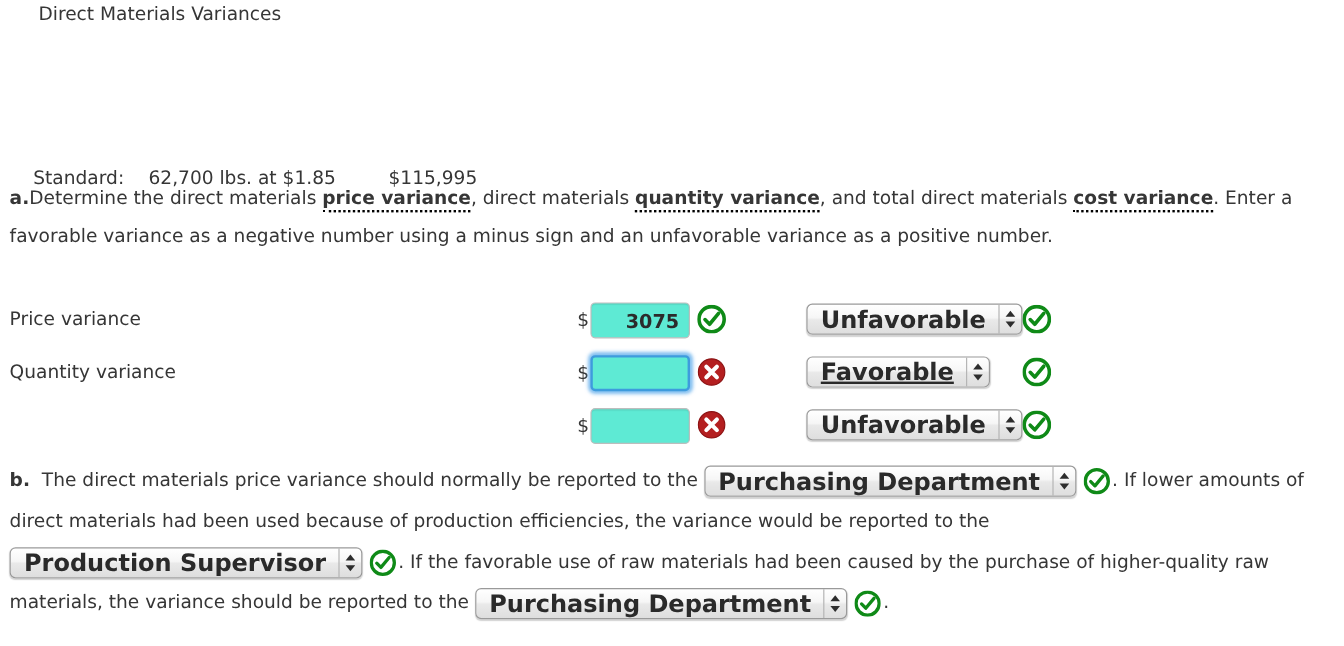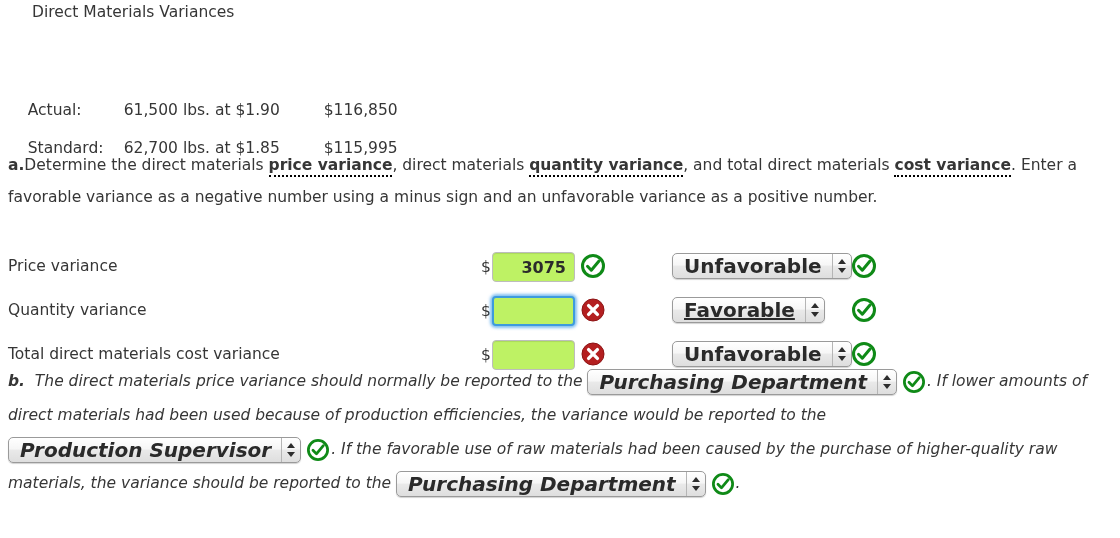--- a/index.html
+++ b/index.html
@@ -48,21 +48,21 @@
   .vrow { position: absolute; left: 0; width: 1120px; height: 30px; }
   .vlabel { position: absolute; left: 8px; top: 5px; font-size: 15.5px; }
   .dollar { position: absolute; left: 481px; top: 6px; font-size: 15.5px; }
 
   .ansbox {
     position: absolute;
     left: 492px;
     top: 0px;
     width: 83px;
     height: 30px;
-    background: #bef264;
+    background: #5eead4;
     border: 1px solid #bdbdbd;
     border-radius: 4px;
     box-shadow: 0 1px 1px rgba(0,0,0,0.10) inset;
     text-align: right;
     padding: 0 8px;
     font-family: "DejaVu Sans", "Liberation Sans", sans-serif;
     font-size: 16px;
     font-weight: bold;
     color: #2b2b2b;
     line-height: 28px;
@@ -136,23 +136,20 @@
   .inline-ico svg { display: block; width: 22px; height: 22px; }
 </style>
 </head>
 <body>
 
 <div id="page">
 
   <div class="title">Direct Materials Variances</div>
 
 
-  <div class="datarow" style="left:8px; top:83px;">
-    <span class="dr-label" style="width:96px;">Actual:</span><span class="dr-qty" style="width:200px;">61,500 lbs. at $1.90</span><span class="dr-tot">$116,850</span>
-  </div>
   <div class="datarow" style="left:8px; top:121px;">
     <span class="dr-label" style="width:96px;">Standard:</span><span class="dr-qty" style="width:200px;">62,700 lbs. at $1.85</span><span class="dr-tot">$115,995</span>
   </div>
 
   <div class="para" style="top:149px;">
     <b>a.</b><span>Determine the direct materials </span><span class="gloss">price variance</span><span>, direct materials </span><span class="gloss">quantity variance</span><span>, and total direct materials </span><span class="gloss">cost variance</span><span>. Enter a favorable variance as a negative number using a minus sign and an unfavorable variance as a positive number.</span>
   </div>
 
   <div class="vrow" style="top:252px;">
     <span class="vlabel">Price variance</span>
@@ -198,21 +195,20 @@
     <span class="statusicon" style="left:852px; top:2px;">
       <svg viewBox="0 0 24 24">
         <circle cx="12" cy="12" r="11" fill="#ffffff"></circle>
         <circle cx="12" cy="12" r="10.5" fill="none" stroke="#0f8a17" stroke-width="3"></circle>
         <path d="M6.5 12.3 L10.3 16.2 L17.8 7.2" fill="none" stroke="#0f8a17" stroke-width="3" stroke-linecap="round" stroke-linejoin="round"></path>
       </svg>
     </span>
   </div>
 
   <div class="vrow" style="top:340px;">
-    <span class="vlabel">Total direct materials cost variance</span>
     <span class="dollar">$</span>
     <input class="ansbox" type="text" value="" style="">
     <span class="statusicon" style="left:581px; top:2px;">
       <svg viewBox="0 0 24 24">
         <circle cx="12" cy="12" r="11" fill="#b41f20"></circle>
         <circle cx="12" cy="12" r="11" fill="none" stroke="#8d1415" stroke-width="1"></circle>
         <path d="M7.6 7.6 L16.4 16.4 M16.4 7.6 L7.6 16.4" stroke="#ffffff" stroke-width="3.4" stroke-linecap="round"></path>
       </svg>
     </span>
     <span class="selrow" style="left:672px; top:1px;">
@@ -222,21 +218,21 @@
     </span>
     <span class="statusicon" style="left:852px; top:2px;">
       <svg viewBox="0 0 24 24">
         <circle cx="12" cy="12" r="11" fill="#ffffff"></circle>
         <circle cx="12" cy="12" r="10.5" fill="none" stroke="#0f8a17" stroke-width="3"></circle>
         <path d="M6.5 12.3 L10.3 16.2 L17.8 7.2" fill="none" stroke="#0f8a17" stroke-width="3" stroke-linecap="round" stroke-linejoin="round"></path>
       </svg>
     </span>
   </div>
 
-  <div class="para" style="top:364px; line-height:34px;font-style:italic;">
+  <div class="para" style="top:383px; line-height:34px;">
     <b>b.</b>&nbsp;
     <span>The direct materials price variance should normally be reported to the</span>
     <span class="selwrap"><span class="sel-text">Purchasing Department</span><span class="sel-arrows"></span></span><span class="inline-ico"><svg viewBox="0 0 24 24">
           <circle cx="12" cy="12" r="11" fill="#ffffff"></circle>
           <circle cx="12" cy="12" r="10.5" fill="none" stroke="#0f8a17" stroke-width="3"></circle>
           <path d="M6.5 12.3 L10.3 16.2 L17.8 7.2" fill="none" stroke="#0f8a17" stroke-width="3" stroke-linecap="round" stroke-linejoin="round"></path>
         </svg></span><span>. If lower amounts of direct materials had been used because of production efficiencies, the variance would be reported to the</span>
     <span class="selwrap"><span class="sel-text">Production Supervisor</span><span class="sel-arrows"></span></span><span class="inline-ico"><svg viewBox="0 0 24 24">
           <circle cx="12" cy="12" r="11" fill="#ffffff"></circle>
           <circle cx="12" cy="12" r="10.5" fill="none" stroke="#0f8a17" stroke-width="3"></circle>

